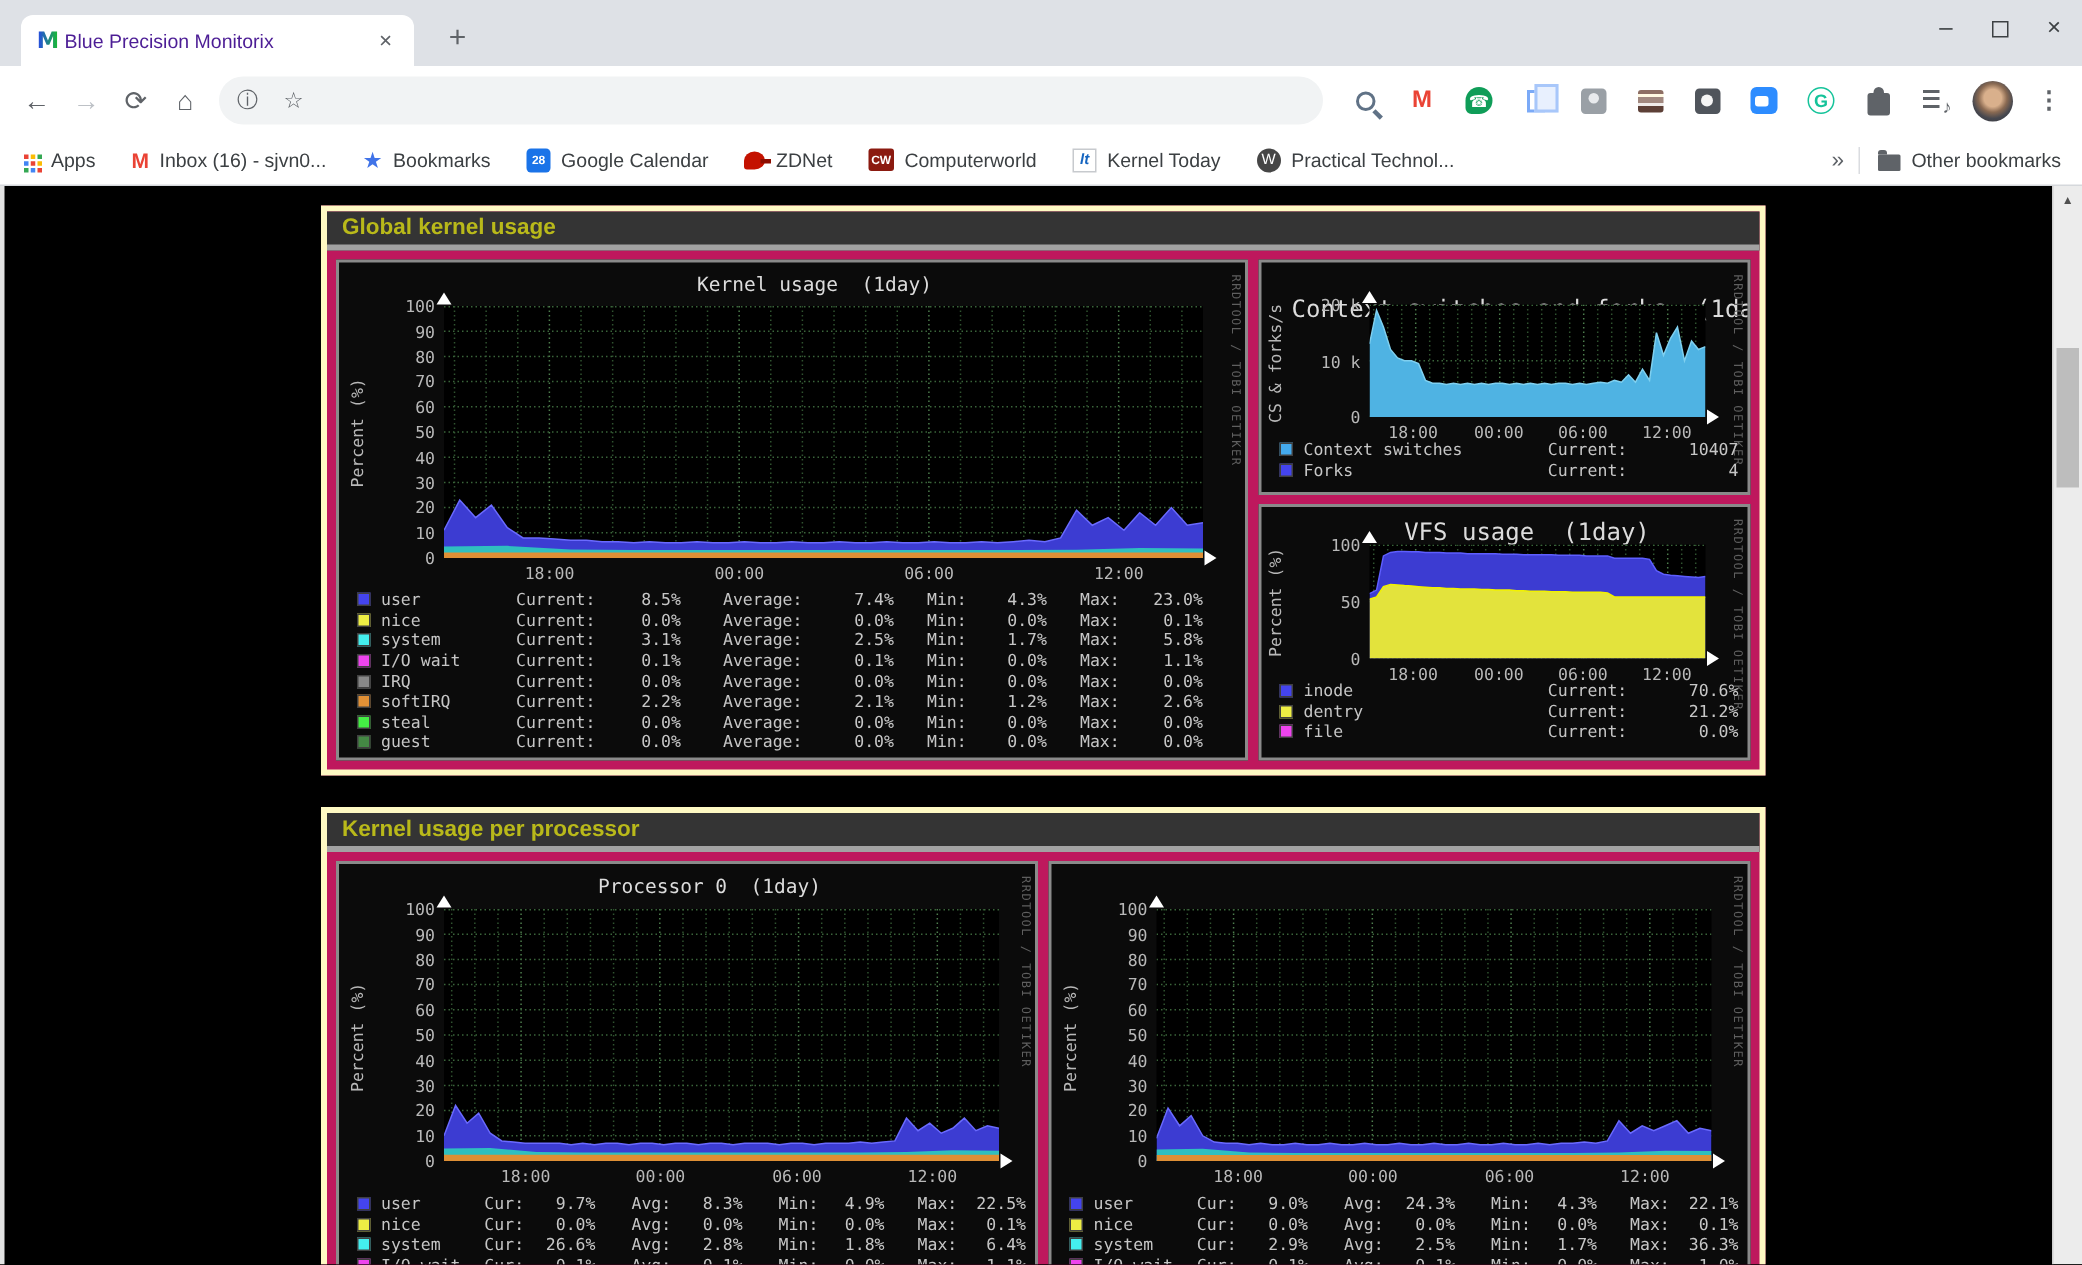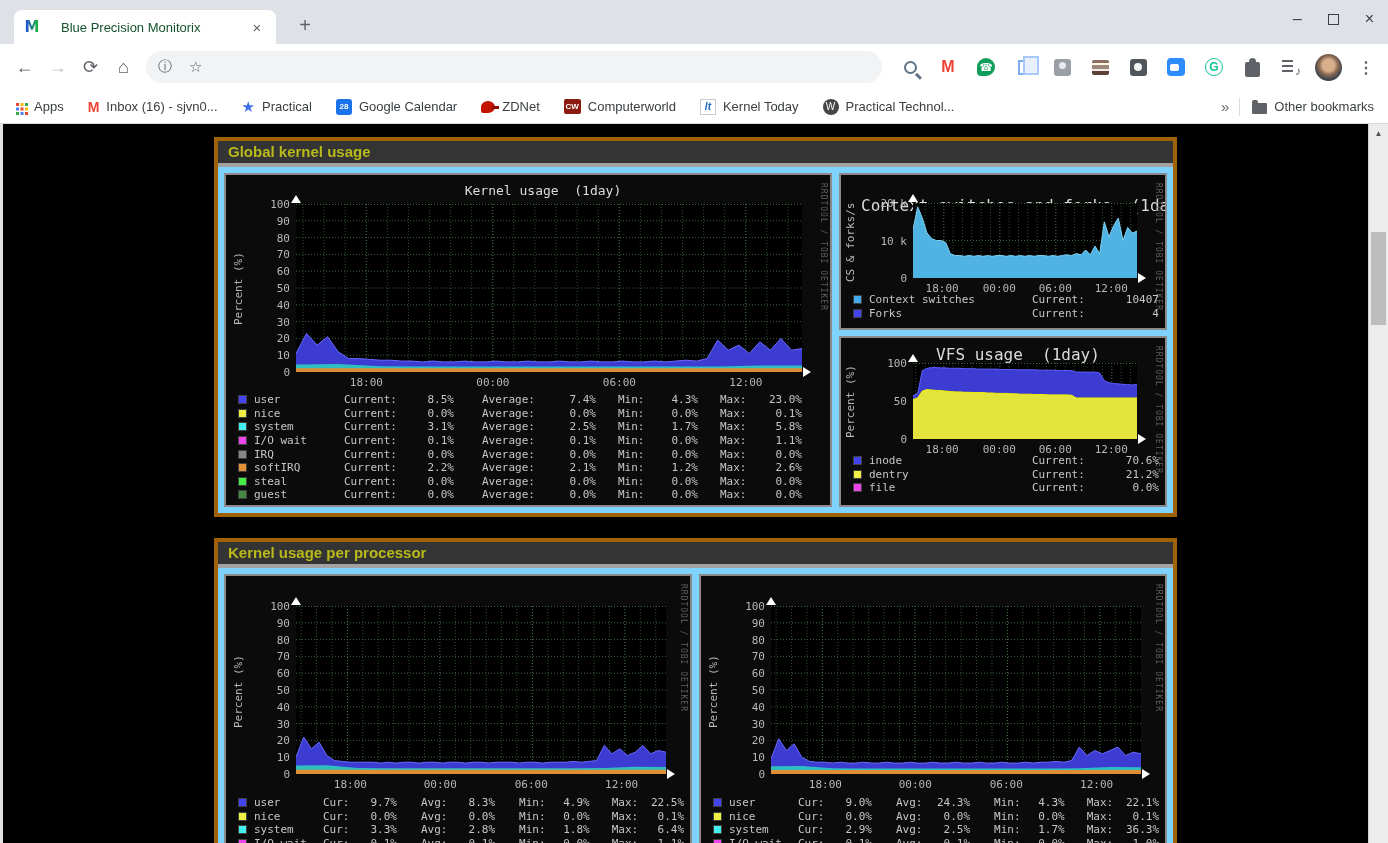--- a/index.html
+++ b/index.html
@@ -3,21 +3,21 @@
 <meta charset="utf-8">
 <style>
   * { margin:0; padding:0; box-sizing:border-box; }
   html,body { width:1388px; height:843px; overflow:hidden; background:#000;
               font-family:"Liberation Sans", sans-serif; }
 
   
   .tabstrip { height:44px; background:#dee1e6; position:relative; }
   .tab { position:absolute; left:14px; top:10px; width:262px; height:34px; background:#fff;
          border-radius:8px 8px 0 0; display:flex; align-items:center; padding:0 10px; }
-  .tab-title { font-size:13px; color:#14532d; flex:1; margin-left:21px; white-space:nowrap;
+  .tab-title { font-size:13px; color:#4c1d95; flex:1; margin-left:3px; white-space:nowrap;
                overflow:hidden; }
   .tab-close { color:#5f6368; font-size:15px; width:18px; text-align:center; cursor:default; }
   .newtab { position:absolute; left:292px; top:14px; color:#5f6368; font-size:20px; width:26px;
             text-align:center; }
   .wincontrols { position:absolute; right:14px; top:10px; display:flex; gap:26px; align-items:center; }
   .wc { color:#3c4043; font-size:16px; }
   .wc-max { width:11px; height:11px; border:1.5px solid #3c4043; }
 
   .toolbar { height:46px; background:#fff; display:flex; align-items:center; padding:0 8px; }
   .navbtn { width:30px; height:30px; display:flex; align-items:center; justify-content:center;
@@ -91,21 +91,21 @@
   .b-chevron { color:#5f6368; font-size:15px; margin:0 10px 0 auto; }
   .b-sep { width:1px; height:18px; background:#dadce0; margin-right:12px; }
   .b-folder { width:15px; height:11px; background:#5f6368; border-radius:1px; position:relative; margin-top:3px; }
   .b-folder::before { content:""; position:absolute; width:6px; height:3px; background:#5f6368;
                       top:-3px; left:0; border-radius:2px 2px 0 0; }
 
   
   .content { position:relative; height:719px; background:#000; overflow:hidden;
              border-left:3px solid #e3e3e3; }
   .page { width:963px; margin:13px auto 0; }
-  .section { border:4px solid #a16207; background:#7dd3fc; margin-bottom:21px; }
+  .section { border:4px solid #fef9c3; background:#be185d; margin-bottom:21px; }
   .sec-header { background:#343434; border-bottom:4px solid #a2a2a2; padding:2px 10px; height:26px; }
   .sec-title { color:#b9b91a; font-weight:bold; font-size:15px; }
   .sec-body { padding:6px; display:flex; gap:7px; }
   .rightcol { display:flex; flex-direction:column; gap:6px; width:328px; }
 
   .panel { position:relative; background:#0b0b0b; border:2px solid #8a8a8a; overflow:hidden; }
   .panel.kernel { width:608px; height:334px; }
   .panel.context { width:328px; height:157px; }
   .panel.vfs { width:328px; height:171px; }
   .panel.proc { width:468px; height:330px; }
@@ -251,21 +251,21 @@
   <span class="bm">
       <span class="b-apps"></span>
       <span>Apps</span>
     </span>
   <span class="bm">
       <span class="b-gmail">M</span>
       <span>Inbox (16) - sjvn0...</span>
     </span>
   <span class="bm">
       <span class="b-star">★</span>
-      <span>Practical</span>
+      <span>Bookmarks</span>
     </span>
   <span class="bm">
       <span class="b-cal">28</span>
       <span>Google Calendar</span>
     </span>
   <span class="bm">
       <span class="b-zdnet"></span>
       <span>ZDNet</span>
     </span>
   <span class="bm">
@@ -474,20 +474,21 @@
         </div>
       </div>
     </div>
 
     <div class="section">
       <div class="sec-header">
         <span class="sec-title">Kernel usage per processor</span>
       </div>
       <div class="sec-body">
         <div class="panel proc">
+          <div class="gtitle">Processor 0  (1day)</div>
           <div class="ylab">Percent (%)</div>
           <div class="watermark">RRDTOOL / TOBI OETIKER</div>
           <div class="plot"><svg width="370" height="168">
                 <line x1="5.13375" x2="5.13375" y1="0" y2="168" stroke="#2f522f" stroke-dasharray="1,2"></line>
                 <line x1="20.550416666666667" x2="20.550416666666667" y1="0" y2="168" stroke="#2f522f" stroke-dasharray="1,2"></line>
                 <line x1="35.967083333333335" x2="35.967083333333335" y1="0" y2="168" stroke="#2f522f" stroke-dasharray="1,2"></line>
                 <line x1="51.38375" x2="51.38375" y1="0" y2="168" stroke="#4d7d4d" stroke-dasharray="1,2"></line>
                 <line x1="66.80041666666668" x2="66.80041666666668" y1="0" y2="168" stroke="#2f522f" stroke-dasharray="1,2"></line>
                 <line x1="82.21708333333333" x2="82.21708333333333" y1="0" y2="168" stroke="#2f522f" stroke-dasharray="1,2"></line>
                 <line x1="97.63375" x2="97.63375" y1="0" y2="168" stroke="#2f522f" stroke-dasharray="1,2"></line>
@@ -520,21 +521,21 @@
                 <line x1="0" x2="370" y1="16.80000000000001" y2="16.80000000000001" stroke="#3a643a" stroke-dasharray="1,2"></line>
                 <line x1="0" x2="370" y1="0.5" y2="0.5" stroke="#3a643a" stroke-dasharray="1,2"></line>
                 <polygon points="0,168 0.0,151.2 7.7,131.0 15.4,142.8 23.1,136.1 30.8,149.5 38.5,154.6 46.3,155.4 54.0,156.2 61.7,156.2 69.4,156.2 77.1,156.2 84.8,157.1 92.5,156.2 100.2,157.1 107.9,156.2 115.6,156.2 123.3,157.1 131.0,156.2 138.8,156.2 146.5,157.1 154.2,156.2 161.9,156.2 169.6,157.1 177.3,156.2 185.0,156.2 192.7,157.1 200.4,156.2 208.1,156.2 215.8,156.2 223.5,157.1 231.3,156.2 239.0,156.2 246.7,157.1 254.4,156.2 262.1,156.2 269.8,156.2 277.5,155.4 285.2,156.2 292.9,155.4 300.6,154.6 308.3,139.4 316.0,147.8 323.8,142.8 331.5,149.5 339.2,146.2 346.9,139.4 354.6,147.8 362.3,144.5 370.0,146.2 370,168" fill="#3C3CD2"></polygon>
                 <polyline points="0.0,151.2 7.7,131.0 15.4,142.8 23.1,136.1 30.8,149.5 38.5,154.6 46.3,155.4 54.0,156.2 61.7,156.2 69.4,156.2 77.1,156.2 84.8,157.1 92.5,156.2 100.2,157.1 107.9,156.2 115.6,156.2 123.3,157.1 131.0,156.2 138.8,156.2 146.5,157.1 154.2,156.2 161.9,156.2 169.6,157.1 177.3,156.2 185.0,156.2 192.7,157.1 200.4,156.2 208.1,156.2 215.8,156.2 223.5,157.1 231.3,156.2 239.0,156.2 246.7,157.1 254.4,156.2 262.1,156.2 269.8,156.2 277.5,155.4 285.2,156.2 292.9,155.4 300.6,154.6 308.3,139.4 316.0,147.8 323.8,142.8 331.5,149.5 339.2,146.2 346.9,139.4 354.6,147.8 362.3,144.5 370.0,146.2" fill="none" stroke="#6A6AFF" stroke-width="1"></polyline>
                 <polygon points="0,168 0.0,159.6 30.8,159.3 61.7,162.0 92.5,162.3 123.3,162.3 154.2,162.3 185.0,162.3 215.8,162.3 246.7,162.3 277.5,162.3 308.3,162.0 339.2,160.8 370.0,161.1 370,168" fill="#2FBFBF"></polygon>
                 <polygon points="0,168 0.0,163.8 370.0,163.8 370,168" fill="#DE8F35"></polygon>
               </svg></div>
           <div class="legend proclg">
               <div class="lrow"><span class="sw" style="background: rgb(68, 68, 238);"></span><span class="name">user</span><span class="lab p0">Cur:</span><span class="val p0">9.7%</span><span class="lab p1">Avg:</span><span class="val p1">8.3%</span><span class="lab p2">Min:</span><span class="val p2">4.9%</span><span class="lab p3">Max:</span><span class="val p3">22.5%</span></div>
               <div class="lrow"><span class="sw" style="background: rgb(238, 238, 68);"></span><span class="name">nice</span><span class="lab p0">Cur:</span><span class="val p0">0.0%</span><span class="lab p1">Avg:</span><span class="val p1">0.0%</span><span class="lab p2">Min:</span><span class="val p2">0.0%</span><span class="lab p3">Max:</span><span class="val p3">0.1%</span></div>
-              <div class="lrow"><span class="sw" style="background: rgb(68, 238, 238);"></span><span class="name">system</span><span class="lab p0">Cur:</span><span class="val p0">3.3%</span><span class="lab p1">Avg:</span><span class="val p1">2.8%</span><span class="lab p2">Min:</span><span class="val p2">1.8%</span><span class="lab p3">Max:</span><span class="val p3">6.4%</span></div>
+              <div class="lrow"><span class="sw" style="background: rgb(68, 238, 238);"></span><span class="name">system</span><span class="lab p0">Cur:</span><span class="val p0">26.6%</span><span class="lab p1">Avg:</span><span class="val p1">2.8%</span><span class="lab p2">Min:</span><span class="val p2">1.8%</span><span class="lab p3">Max:</span><span class="val p3">6.4%</span></div>
               <div class="lrow"><span class="sw" style="background: rgb(238, 68, 238);"></span><span class="name">I/O wait</span><span class="lab p0">Cur:</span><span class="val p0">0.1%</span><span class="lab p1">Avg:</span><span class="val p1">0.1%</span><span class="lab p2">Min:</span><span class="val p2">0.0%</span><span class="lab p3">Max:</span><span class="val p3">1.1%</span></div>
             </div>
         <span class="ytick" style="left: 22px; width: 42px; top: 192px;">0</span>
             <span class="ytick" style="left: 22px; width: 42px; top: 175.2px;">10</span>
             <span class="ytick" style="left: 22px; width: 42px; top: 158.4px;">20</span>
             <span class="ytick" style="left: 22px; width: 42px; top: 141.6px;">30</span>
             <span class="ytick" style="left: 22px; width: 42px; top: 124.8px;">40</span>
             <span class="ytick" style="left: 22px; width: 42px; top: 108px;">50</span>
             <span class="ytick" style="left: 22px; width: 42px; top: 91.2px;">60</span>
             <span class="ytick" style="left: 22px; width: 42px; top: 74.4px;">70</span>

